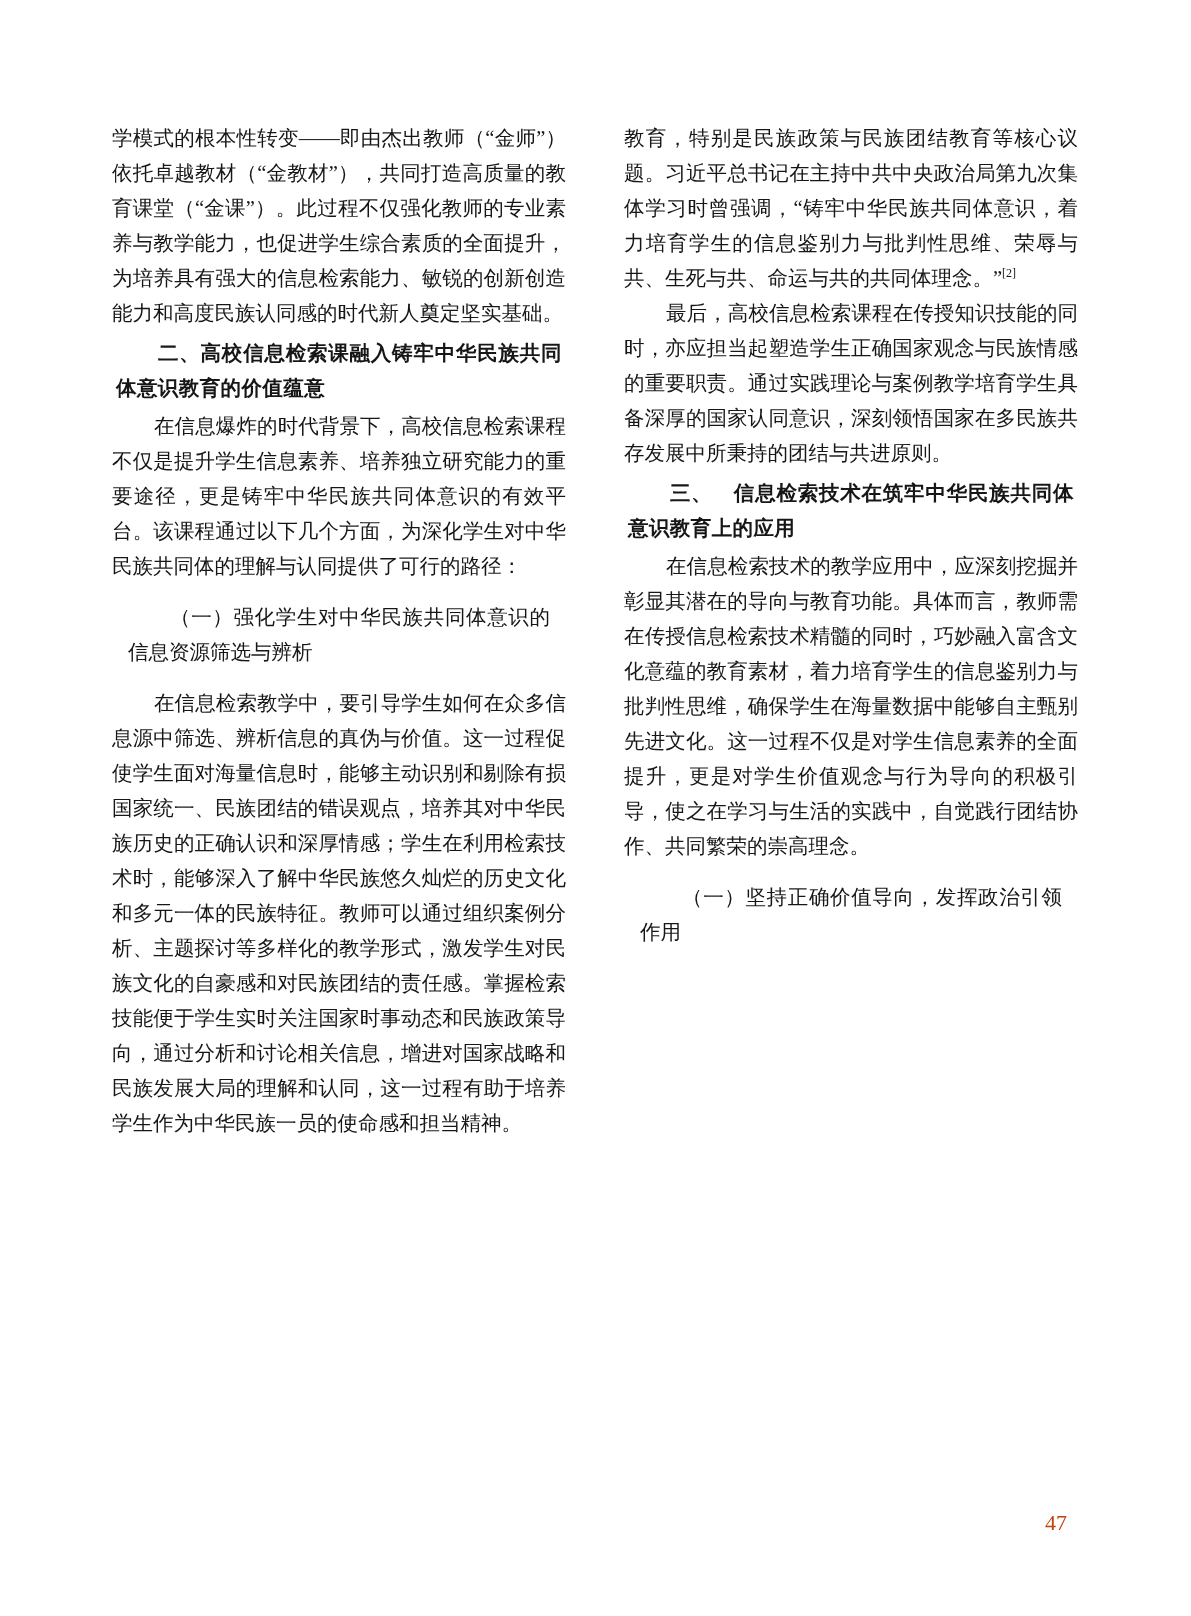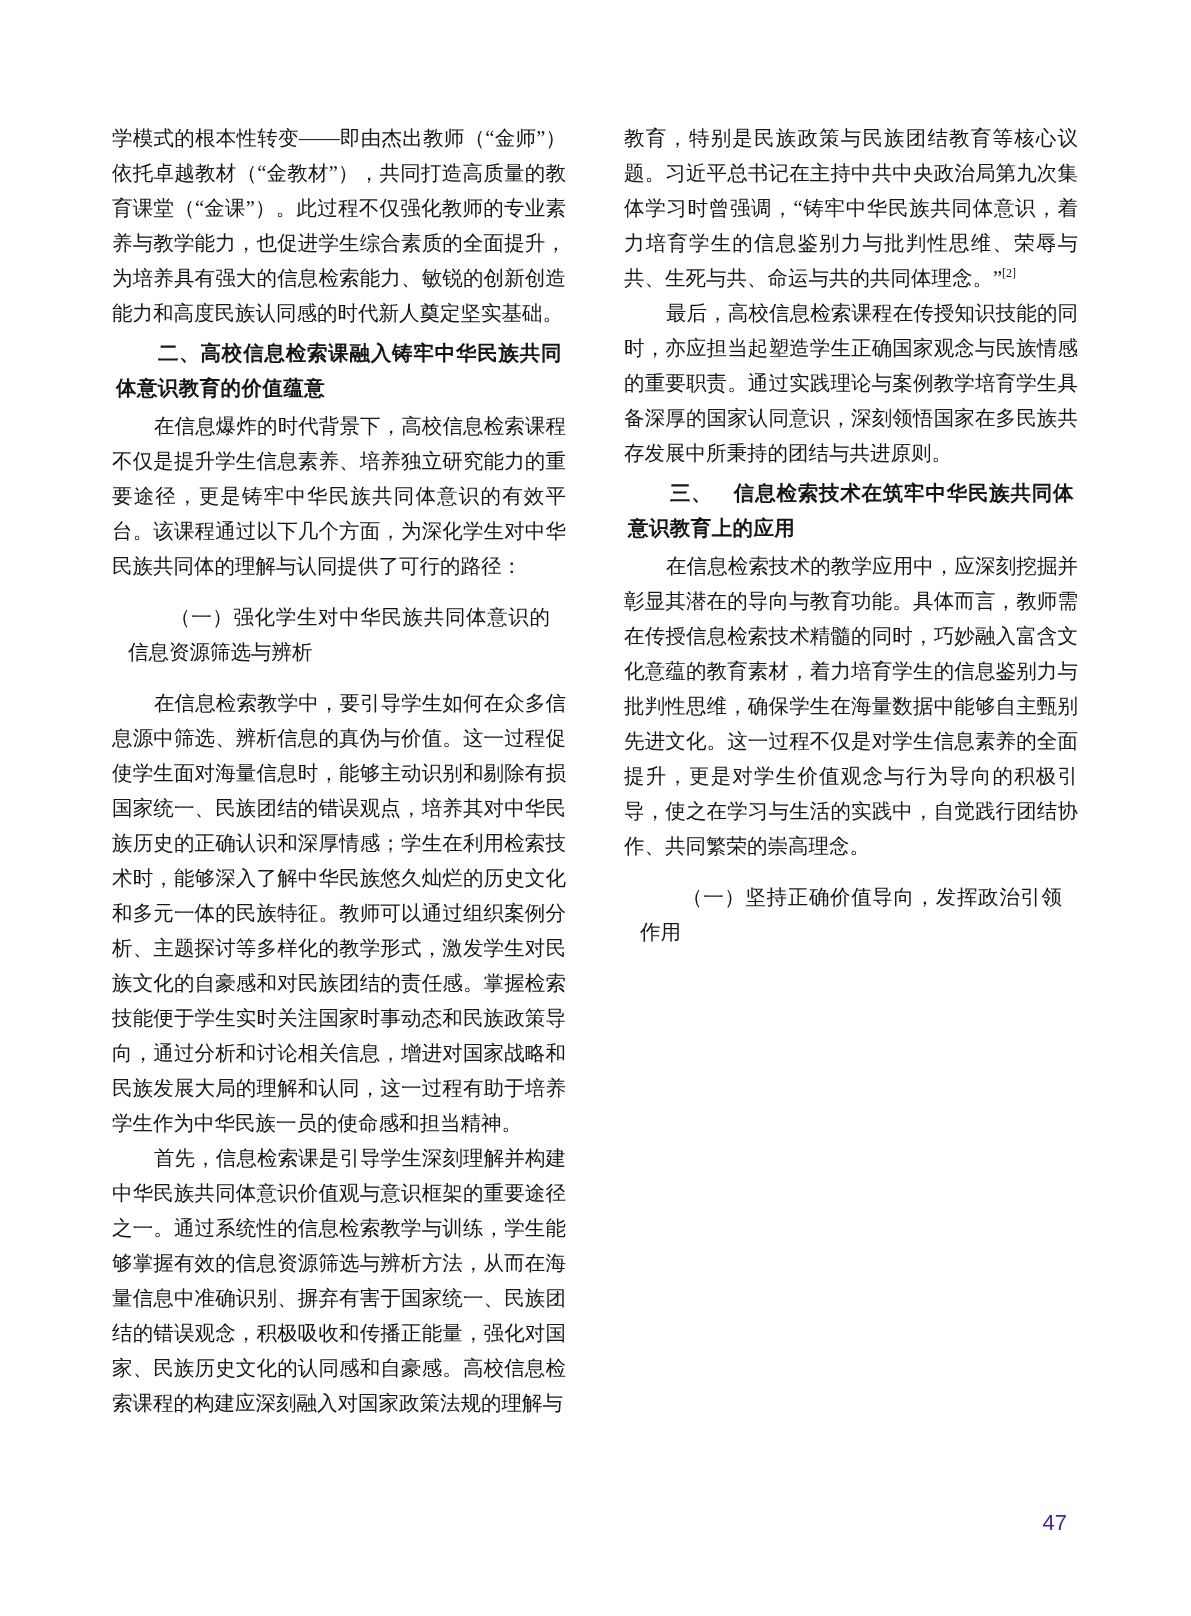--- a/index.html
+++ b/index.html
@@ -53,37 +53,36 @@
     font-size: 12px;
     line-height: 0;
     vertical-align: super;
   }
   .page-number {
     position: absolute;
     top: 1510px;
     right: 124px;
     font-size: 22px;
     line-height: 26px;
-    font-family: Liberation Sans, sans-serif;
-    color: #4c1d95;
+    font-family: Liberation Serif, serif;
+    color: #c2410c;
   }
 </style>
 </head>
 <body>
 
 <div class="page">
   <div class="content">
 
     <div class="column">
       <p class="para flush">学模式的根本性转变——即由杰出教师（“金师”）依托卓越教材（“金教材”），共同打造高质量的教育课堂（“金课”）。此过程不仅强化教师的专业素养与教学能力，也促进学生综合素质的全面提升，为培养具有强大的信息检索能力、敏锐的创新创造能力和高度民族认同感的时代新人奠定坚实基础。</p>
       <p class="heading">二、高校信息检索课融入铸牢中华民族共同体意识教育的价值蕴意</p>
       <p class="para">在信息爆炸的时代背景下，高校信息检索课程不仅是提升学生信息素养、培养独立研究能力的重要途径，更是铸牢中华民族共同体意识的有效平台。该课程通过以下几个方面，为深化学生对中华民族共同体的理解与认同提供了可行的路径：</p>
       <p class="subheading">（一）强化学生对中华民族共同体意识的信息资源筛选与辨析</p>
       <p class="para">在信息检索教学中，要引导学生如何在众多信息源中筛选、辨析信息的真伪与价值。这一过程促使学生面对海量信息时，能够主动识别和剔除有损国家统一、民族团结的错误观点，培养其对中华民族历史的正确认识和深厚情感；学生在利用检索技术时，能够深入了解中华民族悠久灿烂的历史文化和多元一体的民族特征。教师可以通过组织案例分析、主题探讨等多样化的教学形式，激发学生对民族文化的自豪感和对民族团结的责任感。掌握检索技能便于学生实时关注国家时事动态和民族政策导向，通过分析和讨论相关信息，增进对国家战略和民族发展大局的理解和认同，这一过程有助于培养学生作为中华民族一员的使命感和担当精神。</p>
-      <p class="para">首先，信息检索课是引导学生深刻理解并构建中华民族共同体意识价值观与意识框架的重要途径之一。通过系统性的信息检索教学与训练，学生能够掌握有效的信息资源筛选与辨析方法，从而在海量信息中准确识别、摒弃有害于国家统一、民族团结的错误观念，积极吸收和传播正能量，强化对国家、民族历史文化的认同感和自豪感。高校信息检索课程的构建应深刻融入对国家政策法规的理解与</p>
     </div>
 
     <div class="column">
       <p class="para flush"><span>教育，特别是民族政策与民族团结教育等核心议题。习近平总书记在主持中共中央政治局第九次集体学习时曾强调，“铸牢中华民族共同体意识，着力培育学生的信息鉴别力与批判性思维、荣辱与共、生死与共、命运与共的共同体理念。”</span><sup class="cite">[2]</sup></p>
       <p class="para">最后，高校信息检索课程在传授知识技能的同时，亦应担当起塑造学生正确国家观念与民族情感的重要职责。通过实践理论与案例教学培育学生具备深厚的国家认同意识，深刻领悟国家在多民族共存发展中所秉持的团结与共进原则。</p>
       <p class="heading">三、　信息检索技术在筑牢中华民族共同体意识教育上的应用</p>
       <p class="para">在信息检索技术的教学应用中，应深刻挖掘并彰显其潜在的导向与教育功能。具体而言，教师需在传授信息检索技术精髓的同时，巧妙融入富含文化意蕴的教育素材，着力培育学生的信息鉴别力与批判性思维，确保学生在海量数据中能够自主甄别先进文化。这一过程不仅是对学生信息素养的全面提升，更是对学生价值观念与行为导向的积极引导，使之在学习与生活的实践中，自觉践行团结协作、共同繁荣的崇高理念。</p>
       <p class="subheading">（一）坚持正确价值导向，发挥政治引领作用</p>
     </div>
 

